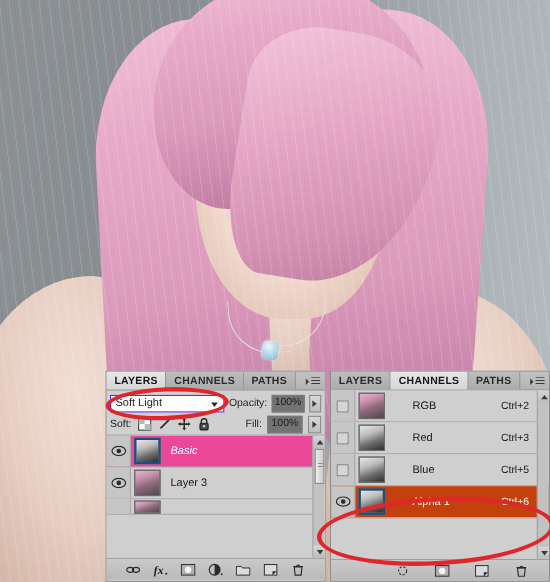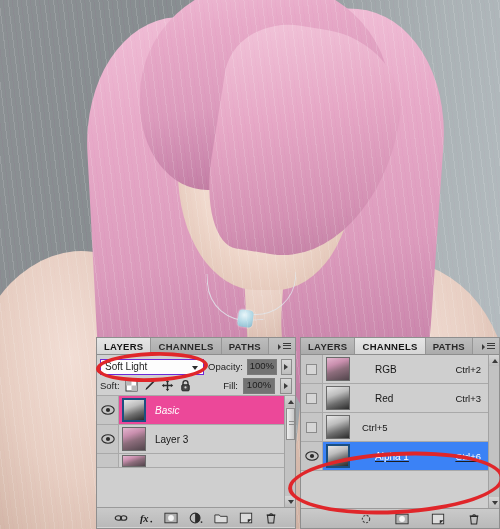--- a/index.html
+++ b/index.html
@@ -415,21 +415,21 @@
     overflow: hidden;
   }
   .ch-row {
     position: relative;
     display: flex; align-items: center;
     height: 29px;
     border-bottom: 1px solid #a9a9a9;
     background: #cfcfcf;
     cursor: pointer;
   }
-  .ch-row.selected { background: #3b82f6; text-decoration: underline; }
+  .ch-row.selected { background: #c2410c; }
   .ch-row.selected .ch-name,
   .ch-row.selected .ch-key { color: #ffffff; }
   .ch-eye-cell {
     width: 22px; height: 100%;
     display: flex; align-items: center; justify-content: center;
     border-right: 1px solid #a9a9a9;
     background: #c6c6c6;
     cursor: pointer;
   }
   .ch-eye-box {
@@ -682,20 +682,21 @@
         </div>
 
 
         <div class="ch-row">
           <div class="ch-eye-cell">
             <div class="ch-eye-box"></div>
           </div>
           <div class="thumb">
               <div class="thumb-gray"></div>
             </div>
+          <span class="ch-name">Blue</span>
           <span class="ch-key">Ctrl+5</span>
         </div>
 
         <div class="ch-row selected">
           <div class="ch-eye-cell">
             <svg class="eye-glyph" viewBox="0 0 14 10">
               <ellipse cx="7" cy="5" rx="6.2" ry="4.2" fill="none" stroke="#2b2b2b" stroke-width="1.1"></ellipse>
               <circle cx="7" cy="5" r="2.1" fill="#2b2b2b"></circle>
             </svg>
           </div>

